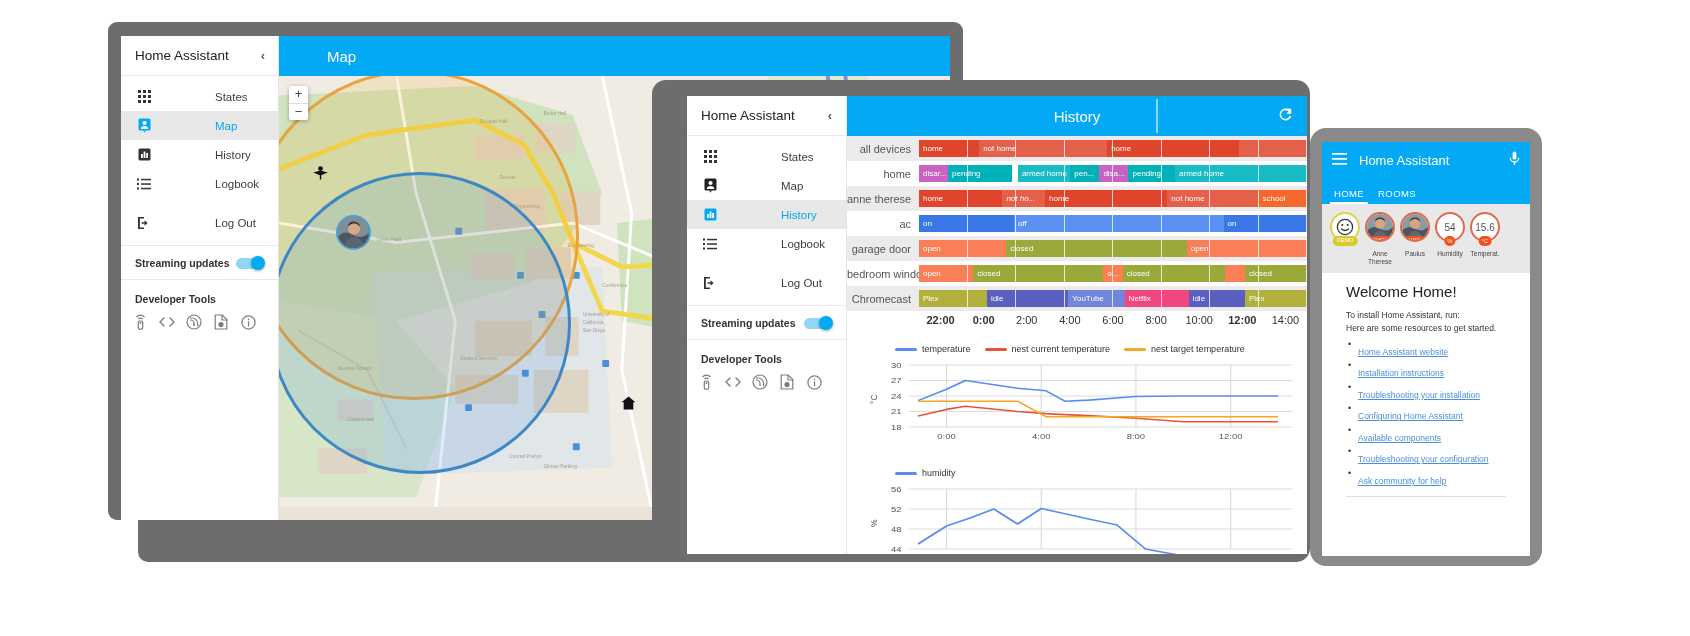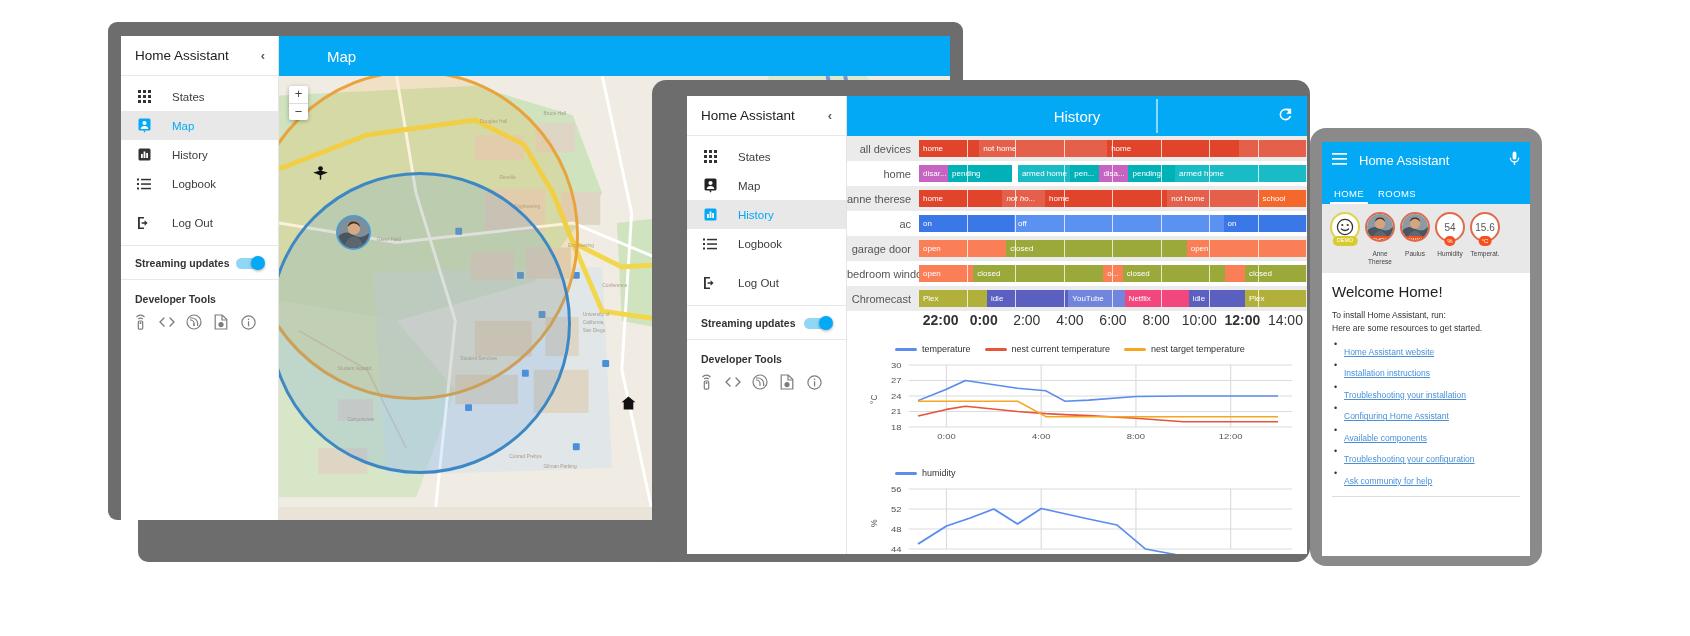--- a/index.html
+++ b/index.html
@@ -30,21 +30,21 @@
   
   .ha-app { display: flex; height: 100%; background: #fff; }
   .ha-sidebar { background: #fff; border-right: 1px solid #e4e4e4; flex: 0 0 auto; }
   .ha-side-header {
     display: flex; align-items: center; justify-content: space-between;
     border-bottom: 1px solid #e8e8e8;
   }
   .ha-side-title { color: #212121; font-weight: 400; }
   .ha-collapse { color: #5b5b5b; font-weight: 700; cursor: pointer; }
   .ha-nav { border-bottom: 1px solid #e8e8e8; }
-  .ha-item { display: flex; align-items: center; cursor: pointer; }
+  .ha-item { display: flex; align-items: center; cursor: pointer; gap: 43px; }
   .ha-item.active { background: #e8e8e8; }
   .ha-item.active .ha-label { color: #03a9f4; }
   .ha-item-icon { flex: 0 0 auto; display:flex; align-items:center; justify-content:center; color: #333; }
   .ha-label { color: #3d3d3d; }
   .ha-stream { display:flex; align-items:center; justify-content:space-between; border-bottom: 1px solid #e8e8e8; }
   .ha-stream-label { color: #333; font-weight: 700; }
   .toggle { position: relative; }
   .toggle-track { background: #90d7f5; border-radius: 99px; position:absolute; }
   .toggle-knob { background: #03a9f4; border-radius: 50%; position:absolute; box-shadow: 0 1px 3px rgba(0,0,0,.35); }
   .ha-devtools-title { color:#333; font-weight: 700; }
@@ -134,21 +134,21 @@
     font-size: 11px; color: #555; white-space:nowrap; overflow:hidden;
   }
   .tl-bars { flex:1 1 auto; display:flex; height: 17px; position:relative; }
   .tl-seg {
     height:100%; display:flex; align-items:center; overflow:hidden;
     font-size: 8px; color:#fff; padding-left: 4px; white-space: nowrap;
   }
   .tl-grid { position:absolute; inset:0; display:flex; pointer-events:none; }
   .tl-grid span { flex:1 1 0; border-right: 1px solid rgba(255,255,255,.75); }
   .tl-axis { display:flex; padding-left: 72px; height: 18px; align-items:center; }
-  .tl-axis span { flex: 1 1 0; font-size: 14px; color:#333; text-align:center; }
+  .tl-axis span { flex: 1 1 0; font-size: 11px; color:#333; text-align:center; }
   .tl-axis span.bold { font-weight: 700; }
 
   .chart-block { position: relative; }
   .chart-legend { display:flex; align-items:center; gap:14px; padding-left: 48px; height: 16px; }
   .leg { display:flex; align-items:center; gap:5px; font-size: 9px; color:#333; }
   .leg i { display:block; width: 22px; height: 3px; border-radius: 2px; }
   .chart-plot { position:relative; }
   .chart-ylab {
     position:absolute; left: 2px; font-size: 8.5px; color:#555;
     transform: rotate(-90deg); transform-origin: left top; white-space:nowrap;
@@ -174,21 +174,21 @@
   .badge-circle.demo { border-color: #e0d24b; }
   .badge-val { font-size: 10px; color:#555; }
   .badge-chip {
     position:absolute; left: 50%; transform: translateX(-50%); bottom: -6px;
     background:#f4511e; color:#fff; font-size: 5.5px; border-radius: 6px;
     padding: 1px 4px; white-space:nowrap; line-height: 1.4;
   }
   .badge-chip.yellow { background: #d8cb2e; }
   .badge-chip.unit { padding: 1px 3px; font-size: 6px; }
   .badge-name { font-size: 6.5px; color:#444; margin-top: 8px; line-height: 1.25; }
-  .ph-card { background:#fff; padding: 10px 10px 12px; }
+  .ph-card { background:#fff; padding: 10px 24px 12px; }
   .ph-h1 { font-size: 15px; color:#212121; font-weight: 400; margin-bottom: 9px; }
   .ph-p { font-size: 8.5px; color:#333; line-height: 1.5; }
   .ph-code { font-family: "Liberation Mono", monospace; font-size: 8px; color:#111; line-height: 1.6; margin: 6px 0; }
   .ph-links { list-style: none; margin-top: 6px; }
   .ph-links li { position:relative; padding-left: 12px; margin-bottom: 3.5px; }
   .ph-links li::before { content:"•"; position:absolute; left: 2px; top:-2px; color:#333; font-size: 9px; }
   .ph-links a { font-size: 8.5px; color:#4a90d9; text-decoration: underline; cursor:pointer; }
   .ph-divider { height:1px; background:#ddd; margin-top: 8px; }
 </style>
 </head>

